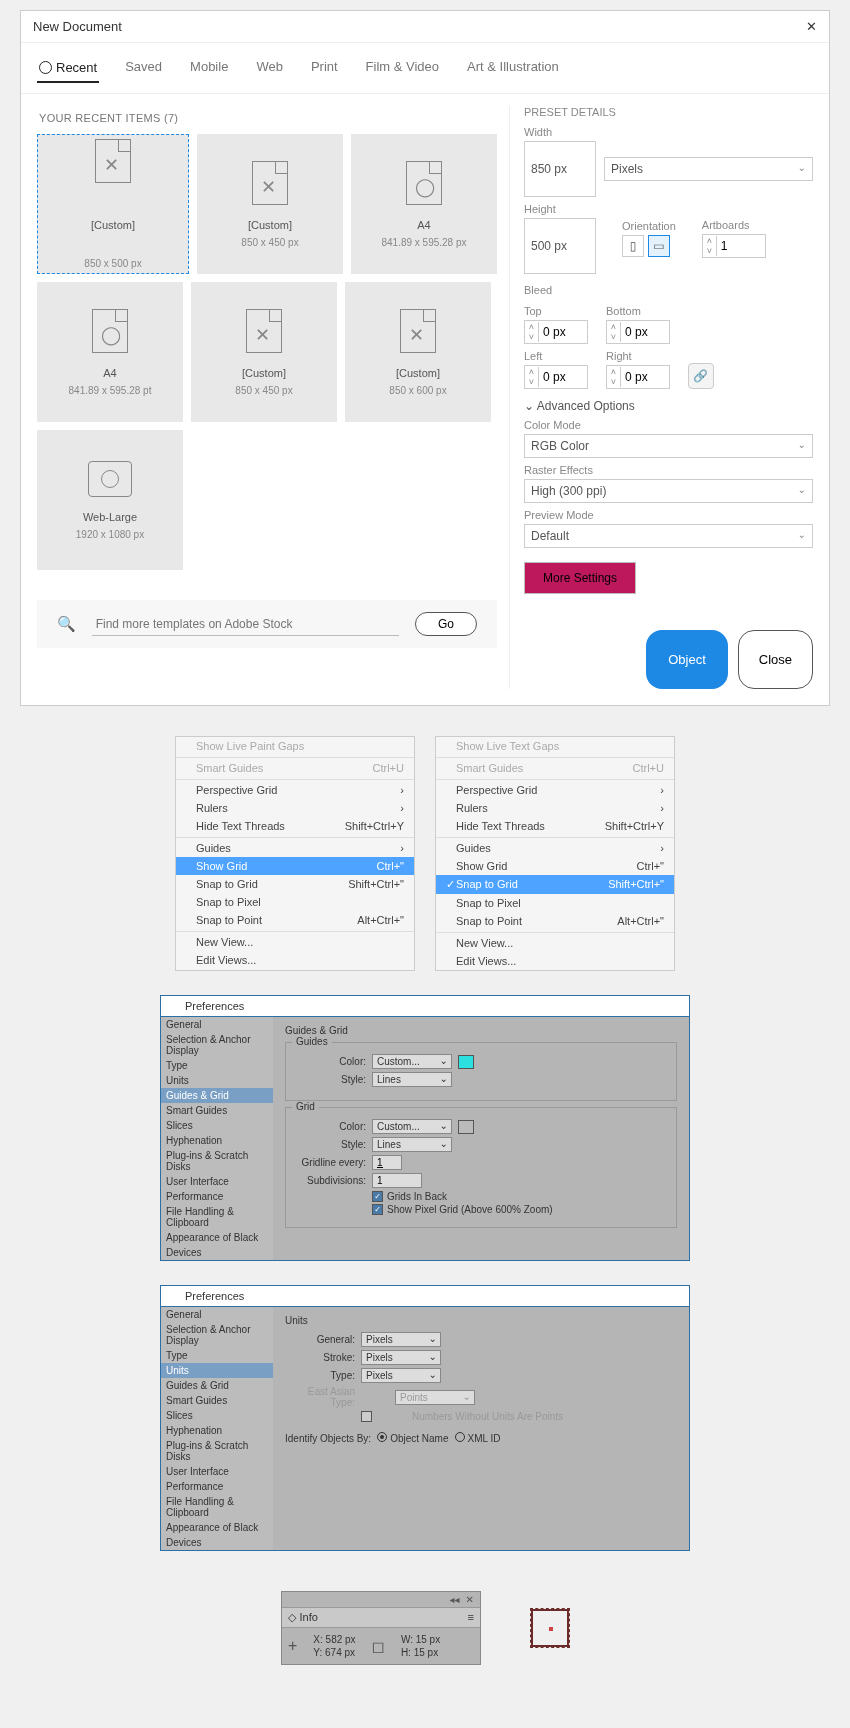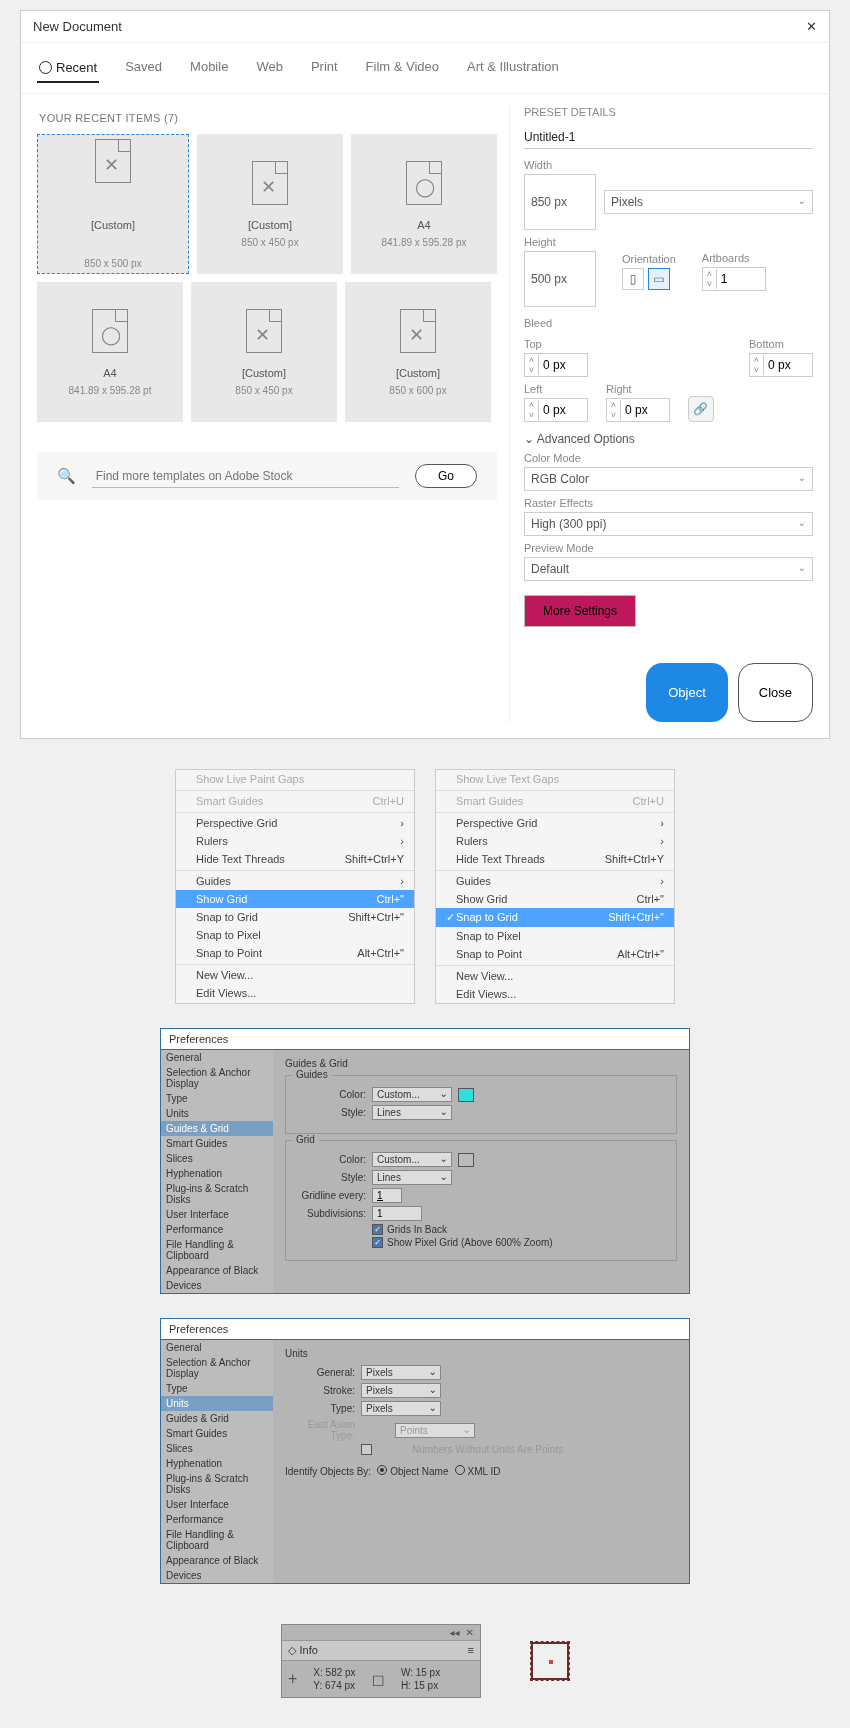--- a/index.html
+++ b/index.html
@@ -52,21 +52,21 @@
 
 .menus{display:flex;gap:20px;justify-content:center;margin-top:30px;}
 .menu{width:240px;background:#f5f5f5;border:1px solid #ccc;font-size:11px;}
 .mi{display:flex;justify-content:space-between;padding:3px 10px;color:#444;cursor:pointer;}
 .mi.dim{color:#aaa;}
 .mi.sep{border-top:1px solid #ddd;margin-top:2px;padding-top:4px;}
 .mi.hl{background:#4da3ff;color:#fff;}
 .mi .chk{width:10px;display:inline-block;}
 
 .pref{width:530px;margin:24px auto;border:1.5px solid #2a6fa5;background:#b5b5b5;}
-.pref .ph{background:#fff;border-bottom:1.5px solid #2a6fa5;padding:4px 8px;font-size:11px;}
+.pref .ph{background:#fff;border-bottom:1.5px solid #2a6fa5;padding:4px 24px;font-size:11px;}
 .pref .pb{display:flex;}
 .pside{width:112px;background:#bcbcbc;font-size:10px;}
 .pside div{padding:2px 5px;color:#333;cursor:pointer;}
 .pside .psel{background:#7a9fc4;color:#fff;}
 .pmain{flex:1;padding:8px 12px;font-size:10px;color:#333;}
 .fg{border:1px solid #999;padding:8px 10px 10px 10px;margin:6px 0;position:relative;}
 .fg .leg{position:absolute;top:-7px;left:6px;background:#b5b5b5;padding:0 4px;font-size:10px;}
 .prow{display:flex;align-items:center;gap:6px;margin:3px 0;}
 .prow label{width:70px;text-align:right;}
 .psel2{border:1px solid #888;background:#ddd;padding:1px 18px 1px 4px;font-size:10px;width:80px;position:relative;}
@@ -153,30 +153,34 @@
             <div class="t2">850 x 450 px</div>
           </div>
         <div class="card">
             <div class="ico">
               <div class="fold"></div>
               <div class="shape">✕</div>
             </div>
             <div class="t1">[Custom]</div>
             <div class="t2">850 x 600 px</div>
           </div>
+        <div class="card">
+            <div class="globe"></div>
+            <div class="t1">Web-Large</div>
+            <div class="t2">1920 x 1080 px</div>
+          </div>
       </div>
       <div class="search-row">
         <span class="mag">🔍</span>
         <input placeholder="Find more templates on Adobe Stock" style="">
         <button class="go-btn">Go</button>
       </div>
     </div>
     <div class="right">
       <div class="rtitle">PRESET DETAILS</div>
-      <div class="doc-name">Untitled-1</div>
       <div class="lbl">Width</div>
       <div class="row">
         <div class="inp">850 px</div>
         <div class="sel">
             <span>Pixels</span>
             <span class="chev">⌄</span>
           </div>
       </div>
       <div class="row" style="gap:26px;">
         <div>
@@ -192,21 +196,21 @@
           </div>
         <div>
             <div class="lbl">Artboards</div>
             <div class="step">
               <div class="sp">˄<br>˅</div>
               <input value="1" style="">
             </div>
           </div>
       </div>
       <div class="lbl" style="margin-top:10px;">Bleed</div>
-      <div class="row" style="gap:25px;justify-content:space-between;">
+      <div class="row" style="gap:18px;">
         <div>
             <div class="lbl">Top</div>
             <div class="step">
               <div class="sp">˄<br>˅</div>
               <input value="0 px" style="">
             </div>
           </div>
         <div>
             <div class="lbl">Bottom</div>
             <div class="step">

